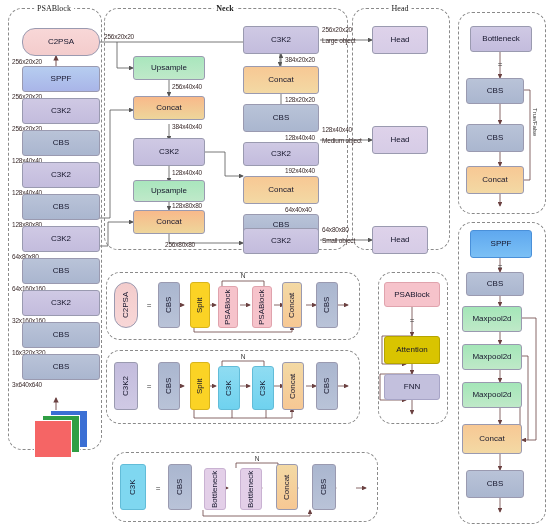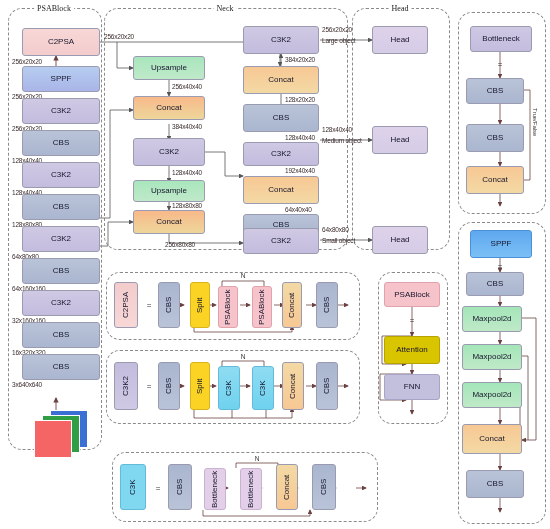--- a/index.html
+++ b/index.html
@@ -13,21 +13,21 @@
       color:#222;background:#fff;padding:0 3px;transform:translateX(-50%);}
 
   .box{position:absolute;box-sizing:border-box;border:1px solid #9a9ab0;border-radius:3px;
        display:flex;align-items:center;justify-content:center;
        font-size:8px;line-height:1;text-align:center;color:#15152b;}
   .box.vert{writing-mode:vertical-rl;transform:rotate(180deg);}
 
   .c-cbs   {background:linear-gradient(180deg,#b9c3d8,#aab6cf);}
   .c-c3k2  {background:linear-gradient(180deg,#cfc9e4,#c3bcdd);}
   .c-sppf  {background:linear-gradient(180deg,#b6cdf0,#a9b5e8);}
-  .c-c2psa {background:linear-gradient(180deg,#f8d7d7,#f3cccc);}
+  .c-c2psa {background:linear-gradient(180deg,#f8d7d7,#f3cccc);border-radius:13px;}
   .c-concat{background:linear-gradient(180deg,#f8b98a,#eed69b);}
   .c-concat2{background:linear-gradient(180deg,#f7c894,#f3d9a4);}
   .c-ups   {background:linear-gradient(180deg,#a9e6bd,#bfe9c9);}
   .c-head  {background:linear-gradient(180deg,#ded2ea,#d6cce6);}
   .c-split {background:#fbd325;border-color:#d8b41c;}
   .c-psab  {background:#f6c3cb;border-color:#e0a3ad;}
   .c-c3k   {background:#7fd7f0;border-color:#62bcd8;}
   .c-c3k-l {background:linear-gradient(180deg,#6fd2ef,#8fdcf2);border-color:#62bcd8;}
   .c-btl   {background:#e3cfe8;border-color:#c9b2d2;}
   .c-att   {background:#d9c400;border-color:#b5a400;}
@@ -175,21 +175,21 @@
       <path d="M382,336 L412,336"></path>
       <path d="M380,374 L380,400 L406,400" marker-end="url(#ah)"></path>
       <path d="M380,374 L412,374"></path>
     </g>
   </svg>
 
   <div class="group" style="left:8px;top:8px;width:92px;height:440px;"></div>
   <div class="group-label" style="left:54px;top:4px;">PSABlock</div>
 
   <div class="group" style="left:104px;top:8px;width:242px;height:240px;"></div>
-  <div class="group-label" style="left:225px;top:4px;">Neck</div>
+  <div class="group-label" style="left:225px;top:4px;font-weight:bold;">Neck</div>
 
   <div class="group" style="left:352px;top:8px;width:96px;height:240px;"></div>
   <div class="group-label" style="left:400px;top:4px;">Head</div>
 
   <div class="group" style="left:458px;top:12px;width:86px;height:200px;"></div>
   <div class="group" style="left:458px;top:222px;width:86px;height:300px;"></div>
   <div class="group" style="left:106px;top:272px;width:252px;height:66px;"></div>
   <div class="group" style="left:106px;top:350px;width:252px;height:72px;"></div>
   <div class="group" style="left:112px;top:452px;width:264px;height:68px;"></div>
   <div class="group" style="left:378px;top:272px;width:68px;height:150px;"></div>

